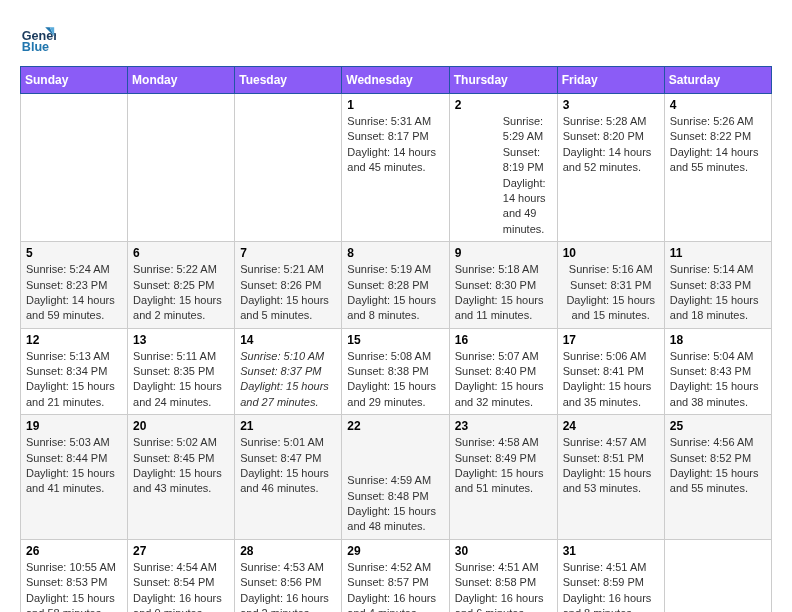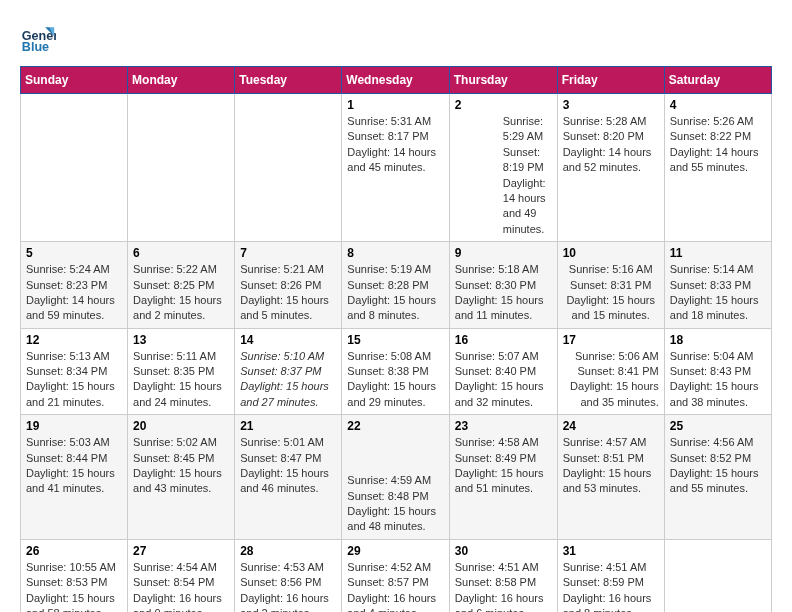--- a/index.html
+++ b/index.html
@@ -36,21 +36,21 @@
     .location {
       font-size: 15px;
       color: #333;
     }
     table {
       width: 100%;
       border-collapse: collapse;
       font-size: 11px;
     }
     thead th {
-      background-color: #be185d;
+      background-color: #8b5cf6;
       color: #fff;
       padding: 6px 4px;
       text-align: left;
       font-size: 12px;
       font-weight: bold;
       border: 1px solid #2255a4;
     }
     tbody td {
       border: 1px solid #ccc;
       vertical-align: top;
@@ -226,21 +226,21 @@
         </td>
         <td>
           <div class="day-num">16</div>
           <div class="day-info" style="white-space: pre-line;">Sunrise: 5:07 AM
 Sunset: 8:40 PM
 Daylight: 15 hours
 and 32 minutes.</div>
         </td>
         <td>
           <div class="day-num">17</div>
-          <div class="day-info" style="white-space: pre-line; text-align: right;">Sunrise: 5:06 AM
+          <div class="day-info" style="white-space: pre-line;">Sunrise: 5:06 AM
 Sunset: 8:41 PM
 Daylight: 15 hours
 and 35 minutes.</div>
         </td>
         <td>
           <div class="day-num">18</div>
           <div class="day-info" style="white-space: pre-line;">Sunrise: 5:04 AM
 Sunset: 8:43 PM
 Daylight: 15 hours
 and 38 minutes.</div>

